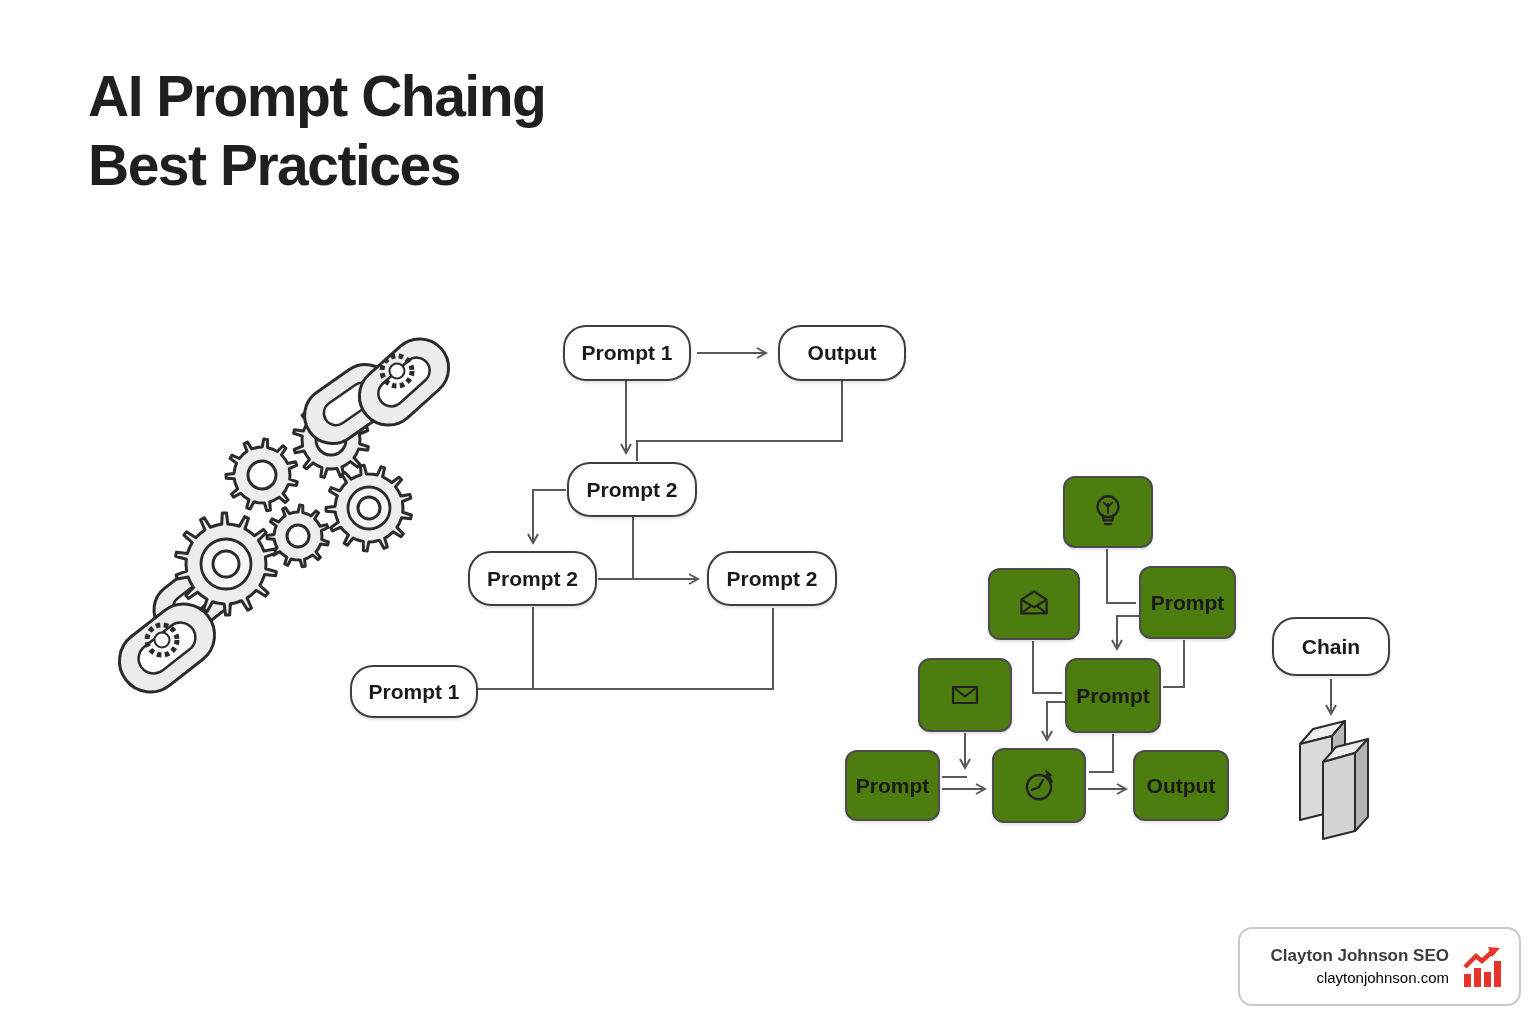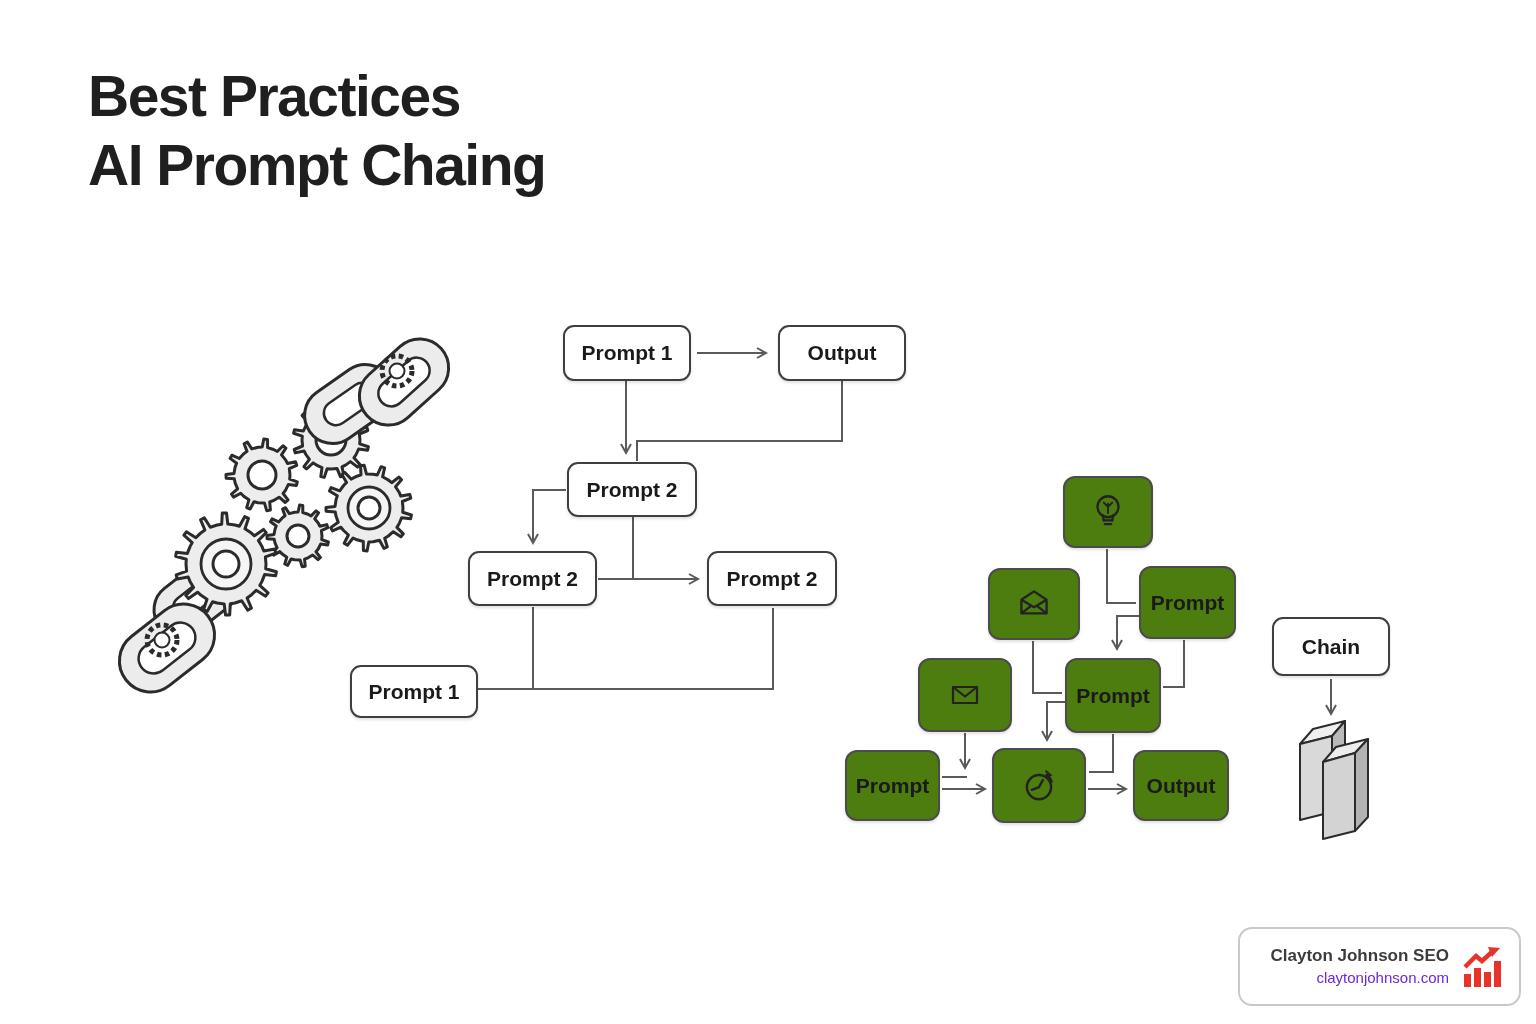--- a/index.html
+++ b/index.html
@@ -1,41 +1,41 @@
 <!DOCTYPE html>
 <html><head>
 <meta charset="utf-8">
 <style>
   html,body{margin:0;padding:0;background:#fff;}
   #canvas{position:relative;width:1536px;height:1024px;background:#ffffff;overflow:hidden;
           font-family:"Liberation Sans",sans-serif;}
   #title{position:absolute;left:88px;top:62px;color:#1f1f1f;font-weight:bold;
          font-size:57px;line-height:69px;letter-spacing:-1.5px;}
   .node{position:absolute;display:flex;align-items:center;justify-content:center;
-        box-sizing:border-box;background:#ffffff;border:2px solid #3f3f3f;border-radius:11px;
+        box-sizing:border-box;background:#ffffff;border:2px solid #3f3f3f;border-radius:23px;
         font-weight:bold;font-size:21px;color:#1a1a1a;
         box-shadow:0 2px 3px rgba(0,0,0,0.12);}
   .node.gray{background:#4d7c0f;border-color:#4c4c4c;border-radius:12px;}
   .node svg{display:block;}
   #overlay{position:absolute;left:0;top:0;pointer-events:none;}
   #badge{position:absolute;left:1238px;top:927px;width:283px;height:79px;box-sizing:border-box;
          background:#fff;border:2px solid #c9c9c9;border-radius:14px;
          display:flex;align-items:center;justify-content:flex-end;gap:11px;padding-right:13px;}
   #badge .txt{text-align:right;line-height:1.35;}
   #badge .nm{font-weight:bold;font-size:17px;color:#3c3c3c;display:block;}
-  #badge .site{font-size:15px;color:#6d28d9;display:block;}
+  #badge .site{font-size:15px;color:#000000;display:block;}
 </style>
 </head>
 <body>
 
 <div id="canvas">
 
   <div id="title">
+    <div>AI Prompt Chaing</div>
     <div>Best Practices</div>
-    <div>AI Prompt Chaing</div>
   </div>
 
   <svg id="overlay" width="1536" height="1024" viewBox="0 0 1536 1024">
     <defs>
       <marker id="arrow" viewBox="0 0 14 14" refX="11" refY="7" markerWidth="14" markerHeight="14" orient="auto" markerUnits="userSpaceOnUse">
         <path d="M2 2 L11 7 L2 12" fill="none" stroke="#5a5a5a" stroke-width="2"></path>
       </marker>
     </defs>
 
     <g fill="none" stroke="#5a5a5a" stroke-width="2">

